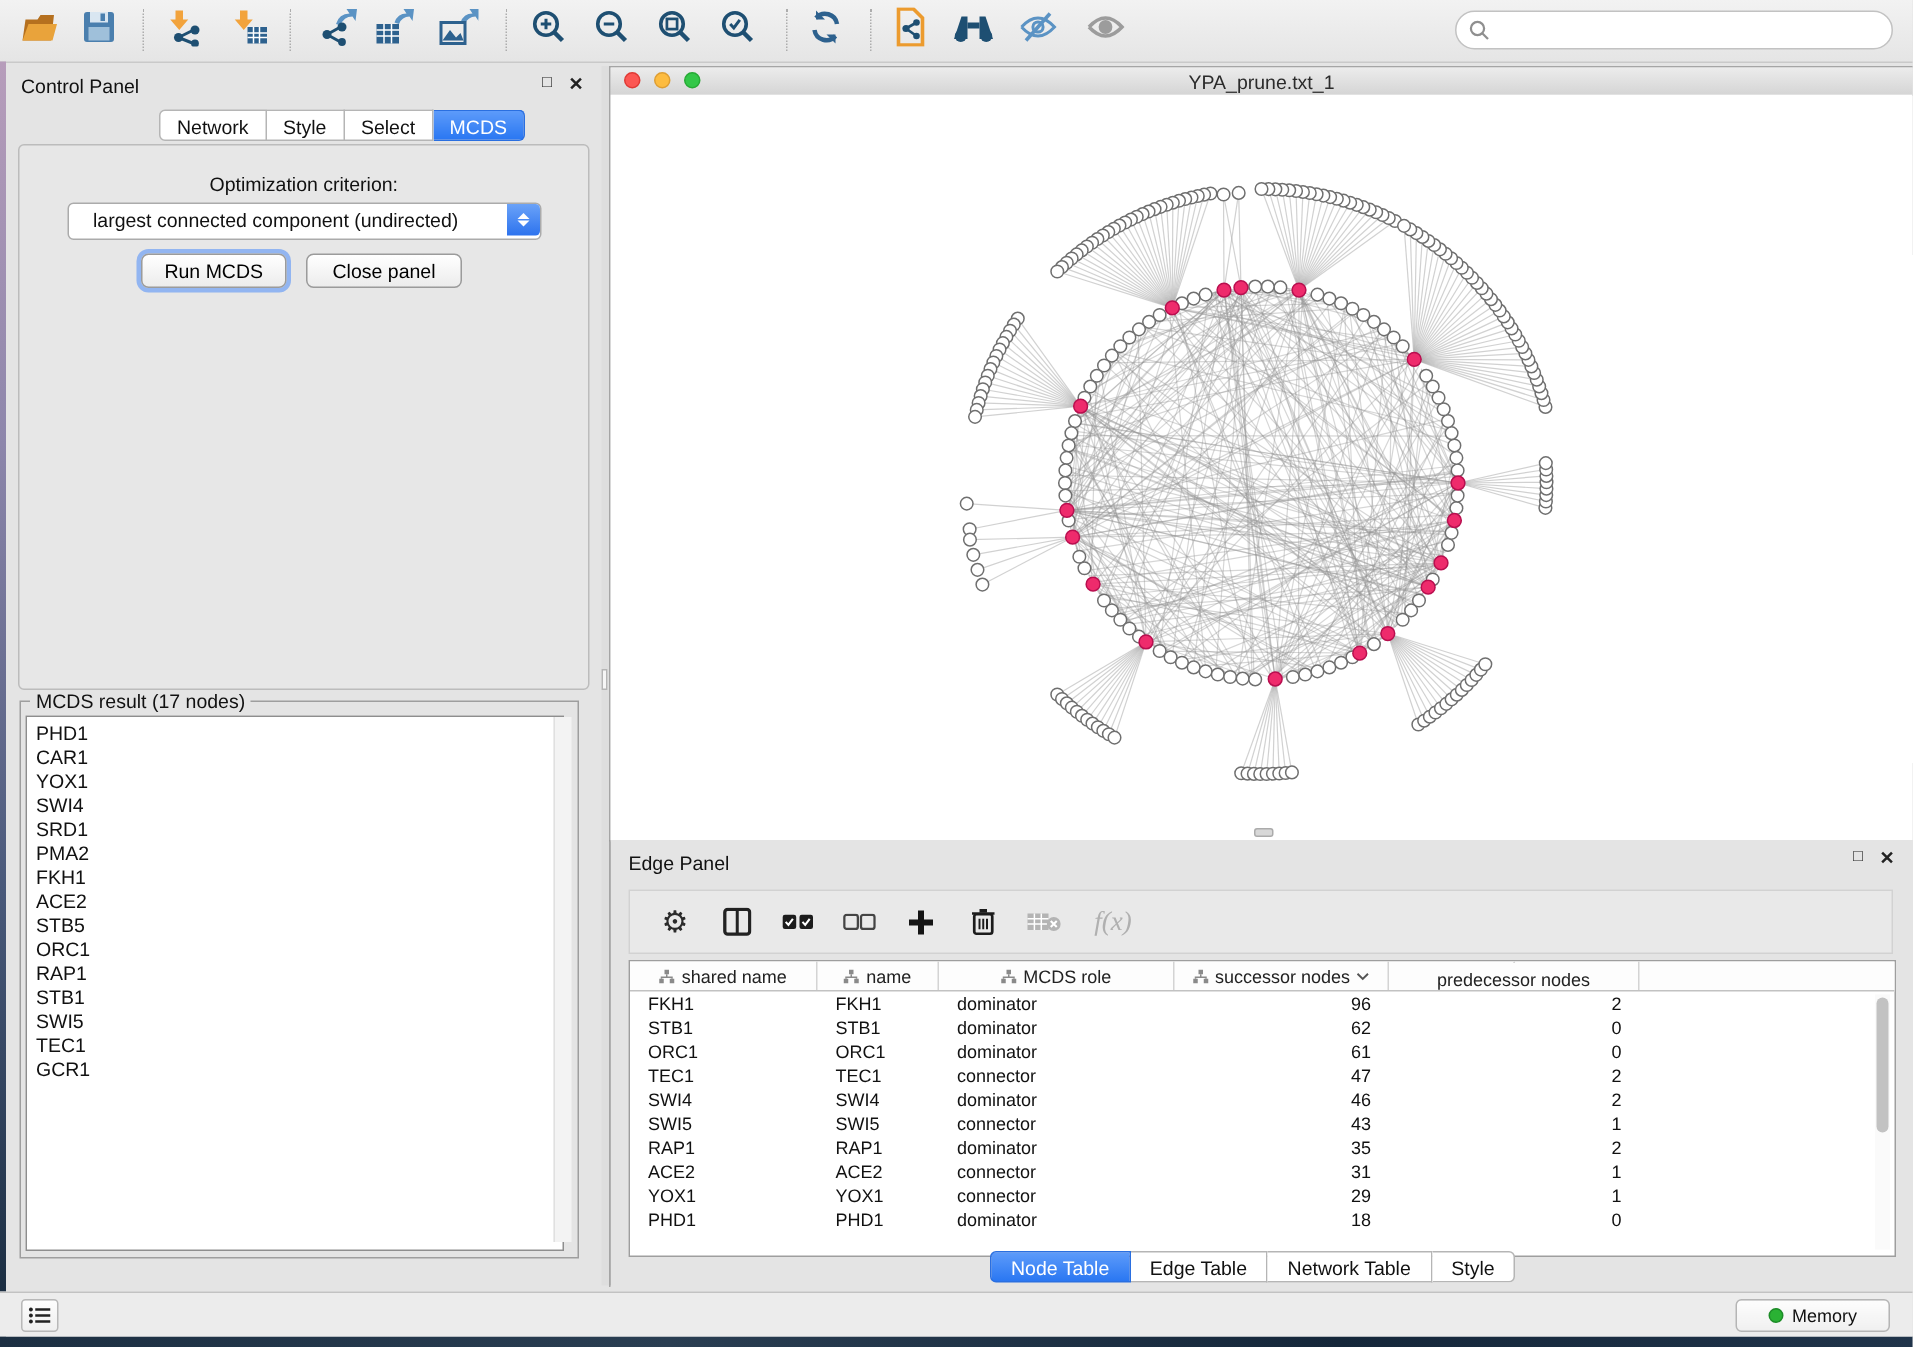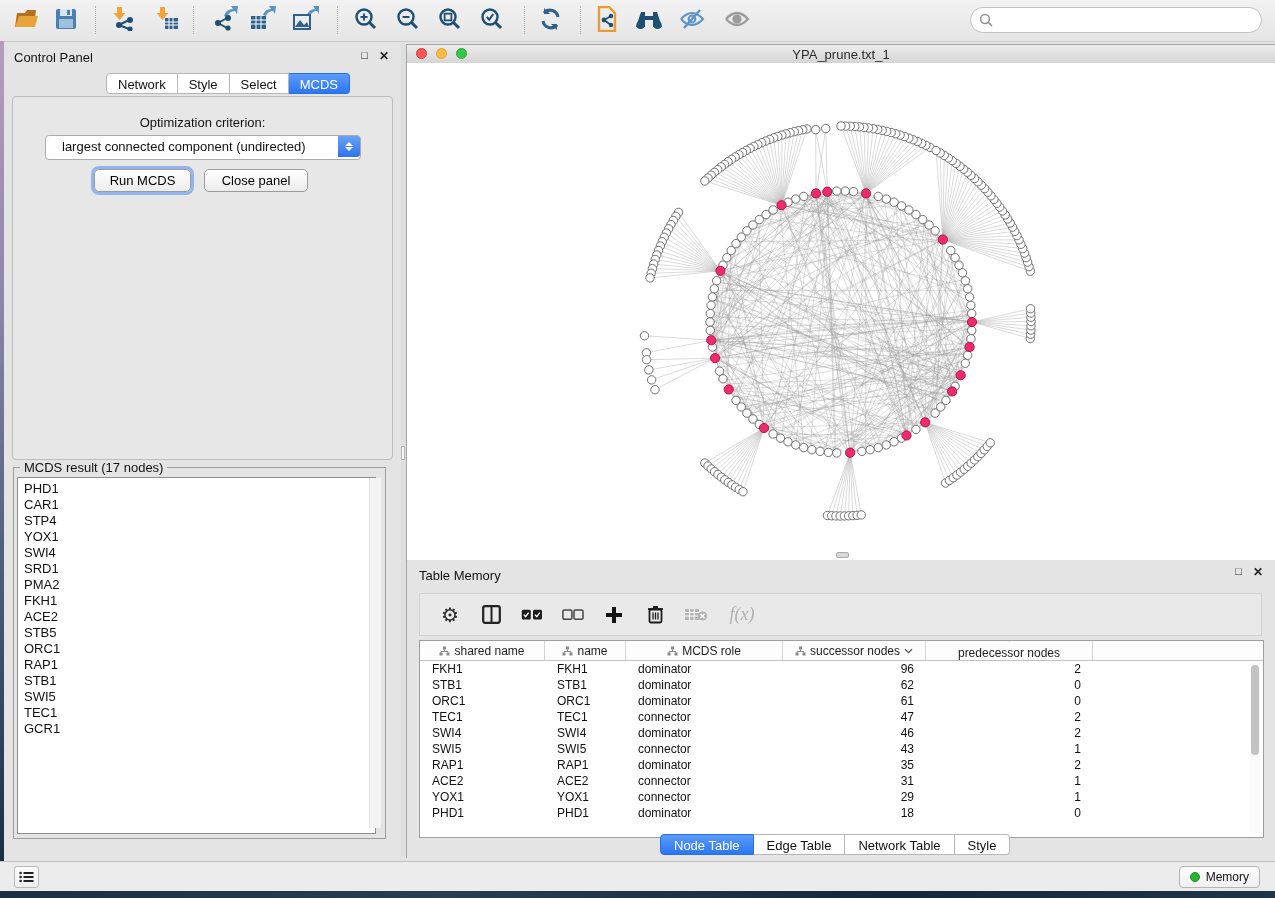--- a/index.html
+++ b/index.html
@@ -80,21 +80,21 @@
   .tp-tabs{position:absolute;left:253px;top:273px;display:flex;height:21px;}
   .tp-tab{font-size:13px;line-height:19px;padding:1px 13px;background:#fff;border:1px solid #b5b5b5;border-left:none;}
   .tp-tab:first-child{border-left:1px solid #b5b5b5;border-radius:4px 0 0 4px;}
   .tp-tab:last-child{border-radius:0 4px 4px 0;}
   .tp-tab.sel{background:linear-gradient(#5d9bfa,#2a77f2);border-color:#2a6fe0;color:#fff;}
   
   .status-bar{position:absolute;left:0;top:861px;width:1275px;height:30px;background:#ececec;border-top:1px solid #c2c2c2;box-sizing:border-box;}
   .list-btn{position:absolute;left:14px;top:4px;width:25px;height:22px;background:linear-gradient(#fdfdfd,#efefef);
             border:1px solid #b8b8b8;border-radius:3px;display:flex;align-items:center;justify-content:center;box-sizing:border-box;}
   .memory-btn{position:absolute;right:15px;top:4px;height:22px;background:linear-gradient(#fdfdfd,#f0f0f0);
-              border:1px solid #b5b5b5;border-radius:4px;display:flex;align-items:center;gap:6px;padding:0 10px;box-sizing:border-box;}
+              border:1px solid #b5b5b5;border-radius:4px;display:flex;align-items:center;gap:6px;padding:0 21px;box-sizing:border-box;}
   .mem-dot{width:10px;height:10px;border-radius:50%;background:#2ab234;border:1px solid #1d8c28;box-sizing:border-box;}
   .mem-label{font-size:12px;}
 </style>
 </head>
 <body>
 
 <div class="toolbar">
   <div class="tb-btn" style="left:8px">
     <span><svg width="26" height="21" viewBox="0 0 26 21">
           <path d="M2 19 L4 5 h8 l2-3 h9 l-2 17 z" fill="#b5701f"></path>
@@ -254,21 +254,20 @@
         </div>
     </div>
     <button class="btn focus" style="left:81px;top:72px;width:97px;">Run MCDS</button>
     <button class="btn" style="left:191px;top:72px;width:104px;">Close panel</button>
   </div>
   <div class="mcds-group">
     <div class="mcds-legend">MCDS result (17 nodes)</div>
     <div class="mcds-list" id="mcds-list">
         <div>PHD1</div>
         <div>CAR1</div>
-        <div>STP4</div>
         <div>YOX1</div>
         <div>SWI4</div>
         <div>SRD1</div>
         <div>PMA2</div>
         <div>FKH1</div>
         <div>ACE2</div>
         <div>STB5</div>
         <div>ORC1</div>
         <div>RAP1</div>
         <div>STB1</div>
@@ -1027,21 +1026,21 @@
           <circle cx="304.2748829948543" cy="277.23167622576864" r="4.6"></circle>
           <circle cx="313.41386419773033" cy="207.8142221679051" r="4.6"></circle>
         </g>
       </svg>
   </div>
 </div>
 
 <div class="grip-h"></div>
 
 <div class="table-panel">
-  <div class="tp-title">Table Memory</div>
+  <div class="tp-title">Edge Panel</div>
   <span class="float-icon">□</span>
   <span class="close-icon">✕</span>
   <div class="tp-toolbar">
     <span class="tp-ic">
         <span class="gear">⚙</span>
       </span>
     <span class="tp-ic">
         <svg width="19" height="19" viewBox="0 0 19 19">
           <rect x="1.2" y="1.2" width="16.6" height="16.6" rx="2" fill="none" stroke="#222" stroke-width="2.2"></rect>
           <line x1="9.5" y1="1" x2="9.5" y2="18" stroke="#222" stroke-width="2"></line>

